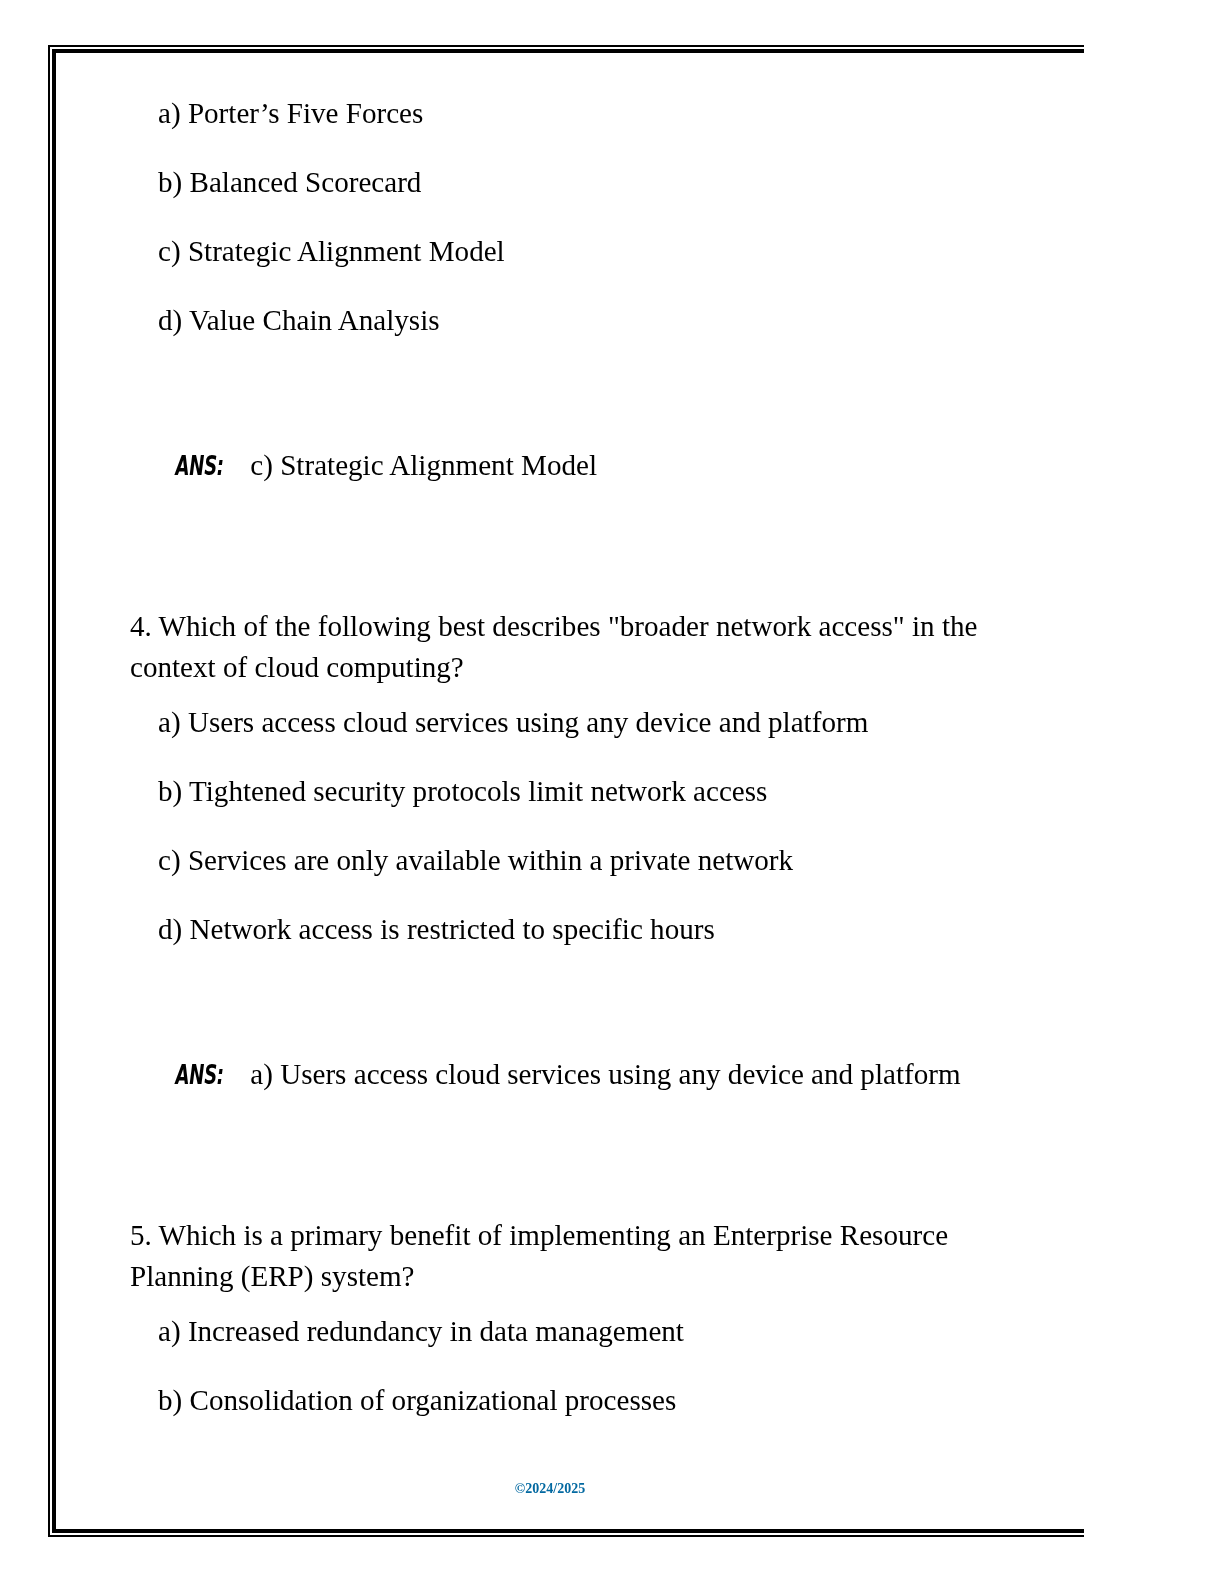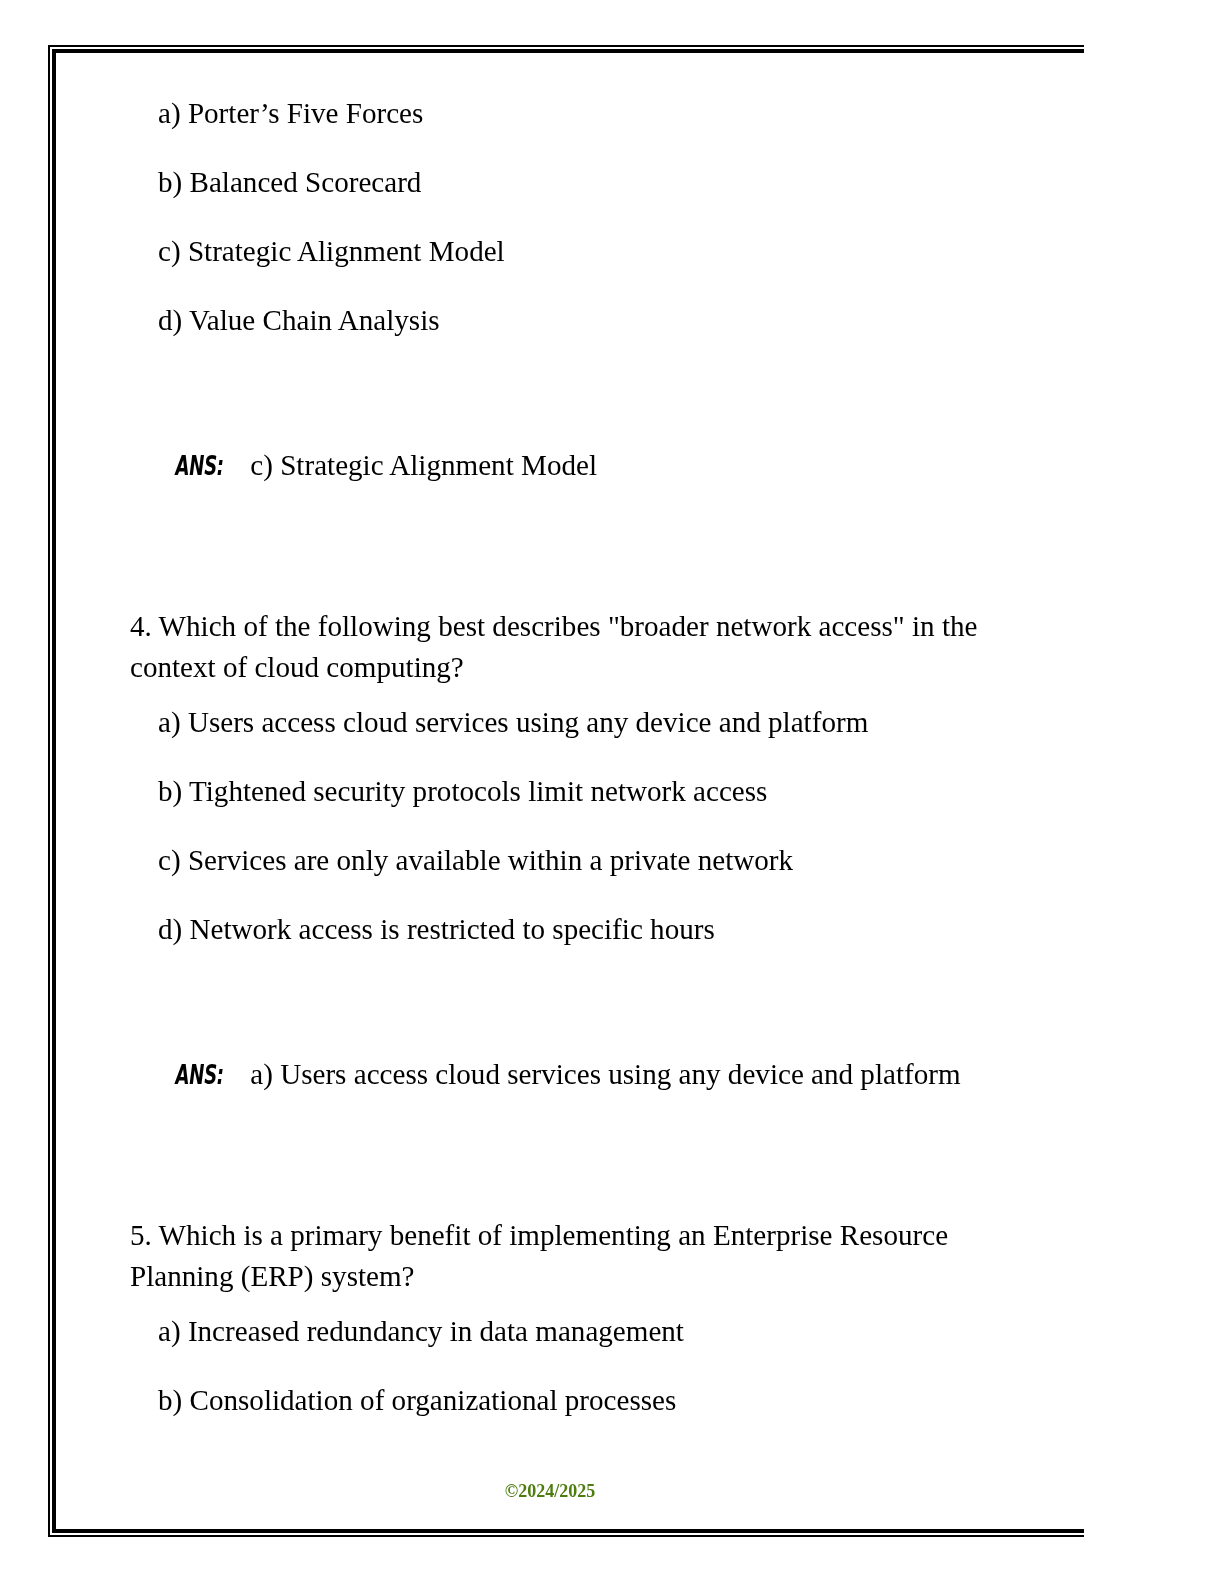--- a/index.html
+++ b/index.html
@@ -94,23 +94,23 @@
   .sp-section { height: 104px; }
   .sp-big { height: 118px; }
   .sp-q { height: 14px; }
 
   .footer {
     position: absolute;
     left: 16px;
     right: 0;
     top: 1481px;
     text-align: center;
-    font-size: 18px;
+    font-size: 14px;
     font-weight: bold;
-    color: #4d7c0f;
+    color: #0369a1;
     font-family: "Liberation Serif", "DejaVu Serif", serif;
   }
 </style>
 </head>
 <body>
 
 <div class="page">
 
   <div class="frame-outer"></div>
   <div class="frame-inner"></div>

